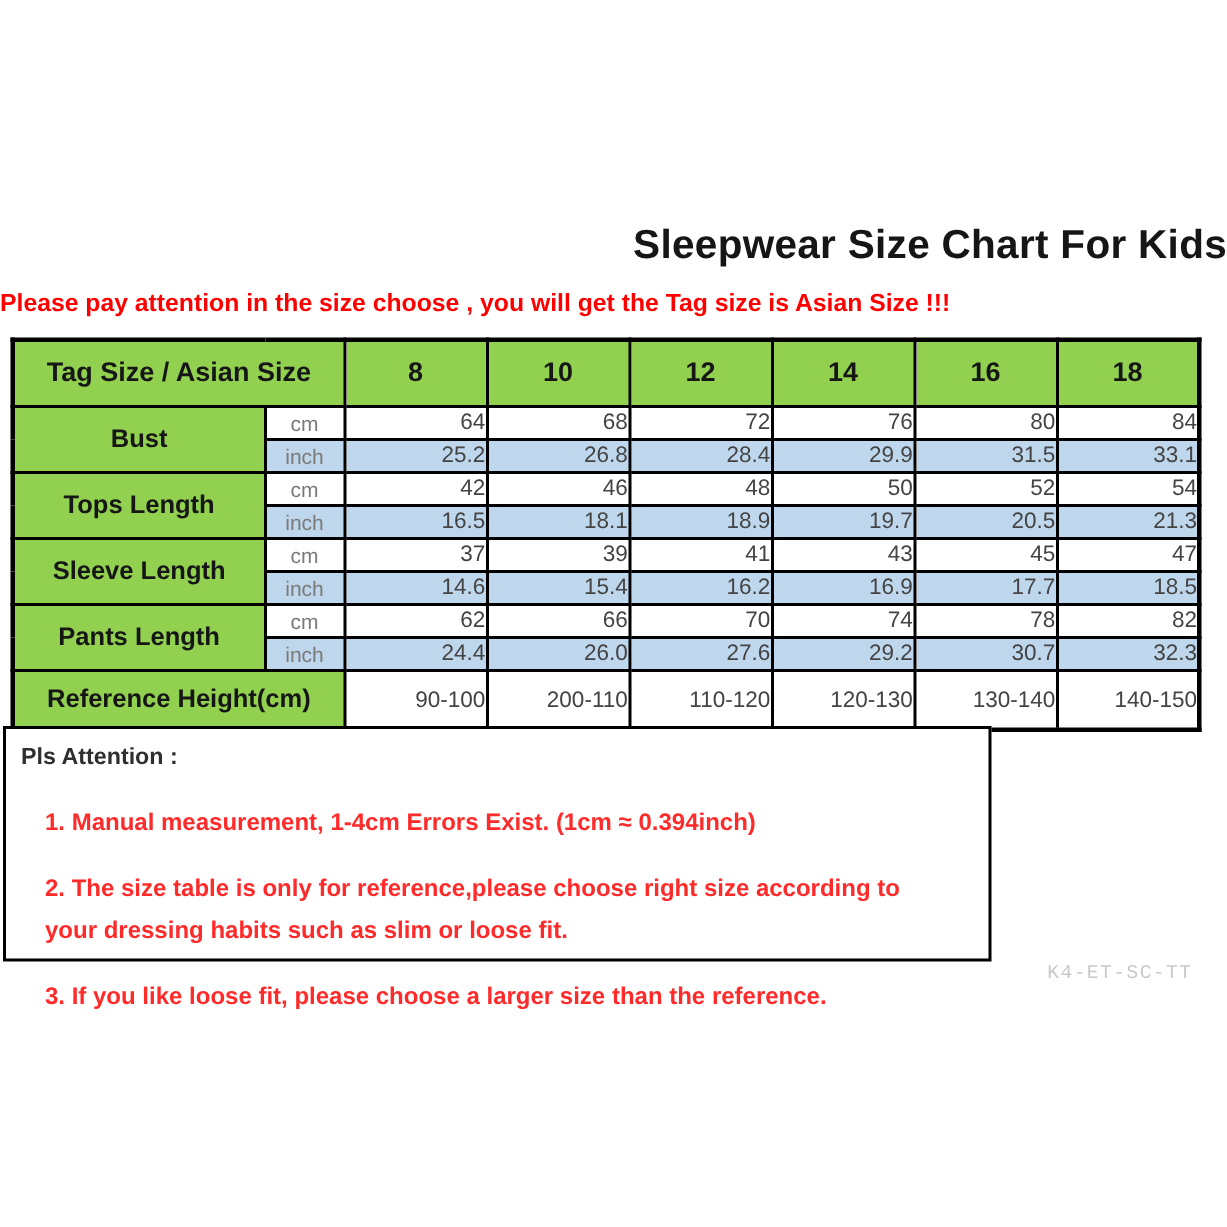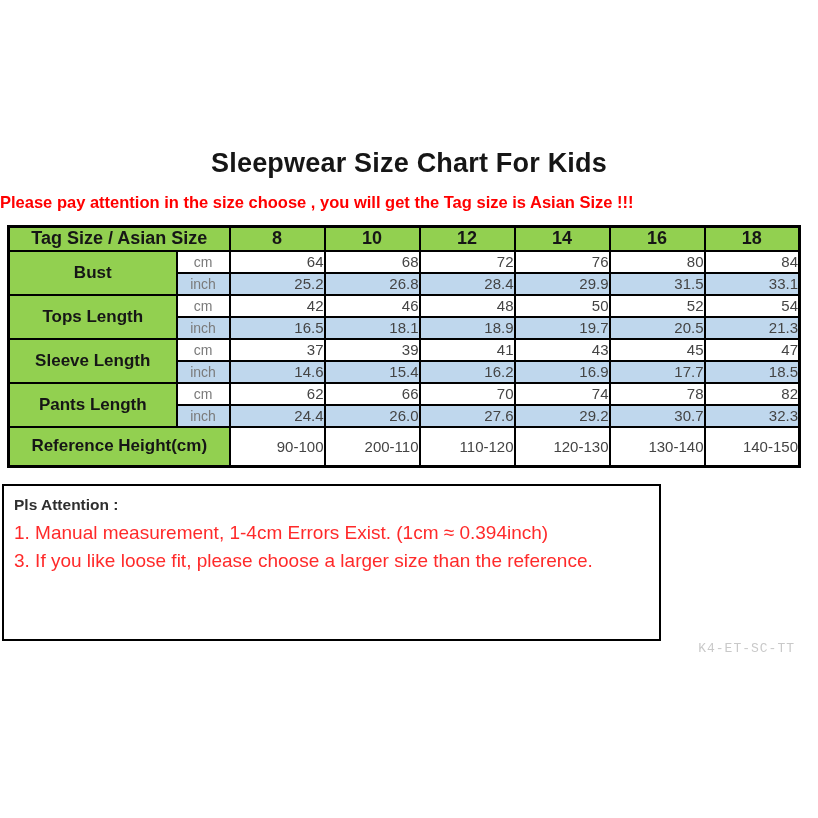--- a/index.html
+++ b/index.html
@@ -4,21 +4,21 @@
 <style>
   html, body { margin: 0; padding: 0; background: #ffffff; }
   body {
     width: 818px; height: 818px; position: relative;
     font-family: "Liberation Sans", sans-serif;
     color: #111;
     overflow: hidden;
   }
   .title {
     position: absolute; top: 148px; left: 0; width: 818px;
-    text-align: center; font-size: 27px; font-weight: bold; color: #161616;
+    text-align: right; font-size: 27px; font-weight: bold; color: #161616;
     letter-spacing: 0.2px;
   }
   .subtitle {
     position: absolute; top: 193px; left: 0; width: 818px;
     font-size: 16.5px; font-weight: bold;
     color: var(--red, #ff0000);
   }
   table.size-table {
     position: absolute; top: 225px; left: 7px;
     width: 791px; table-layout: fixed;
@@ -26,21 +26,21 @@
     border: 3px solid var(--border, #000);
   }
   .size-table th, .size-table td {
     border: 2px solid var(--border, #000);
     text-align: center; vertical-align: middle;
     padding: 0; overflow: hidden; white-space: nowrap;
   }
   .col-label { width: 168px; }
   .col-unit  { width: 53px; }
   .col-size  { width: 95px; }
-  tr.header-row { height: 24px; }
+  tr.header-row { height: 44px; }
   tr.header-row th {
     background: var(--green, #92d050);
     font-size: 18px; font-weight: bold; color: #161616;
   }
   tr.data-row { height: 22px; }
   th.row-label {
     background: var(--green, #92d050);
     font-size: 17px; font-weight: bold; color: #161616;
   }
   td.unit-cell {
@@ -57,21 +57,21 @@
     width: 659px; height: 157px; box-sizing: border-box;
     border: 2px solid var(--border, #000);
     background: #ffffff;
     padding: 5px 12px 0 10px;
   }
   .attention-heading {
     margin: 0; font-size: 15.5px; font-weight: bold; color: #2f2f2f;
     line-height: 28px;
   }
   .note {
-    margin: 0; font-size: 19px; font-weight: normal;
+    margin: 16px; font-size: 16px; font-weight: bold;
     color: var(--note-red, #ff2a2a);
     line-height: 28px;
   }
   .watermark {
     position: absolute; top: 641px; right: 23px;
     font-family: "Liberation Mono", monospace;
     font-size: 13px; color: var(--watermark-gray, #c9c9c9);
     letter-spacing: 1px;
   }
 </style>
@@ -191,16 +191,17 @@
       <td class="value-cell">120-130</td>
       <td class="value-cell">130-140</td>
       <td class="value-cell">140-150</td>
     </tr>
   </tbody>
 </table>
 
 <div class="attention-box">
   <p class="attention-heading">Pls Attention :</p>
   <p class="note">1. Manual measurement, 1-4cm Errors Exist.  (1cm ≈ 0.394inch)</p>
+  <p class="note">2. The size table is only for reference,please choose right size according to your dressing habits such as slim or loose fit.</p>
   <p class="note">3. If you like loose fit, please choose a larger size than the reference.</p>
 </div>
 
 <div class="watermark">K4-ET-SC-TT</div>
 
 </body></html>

